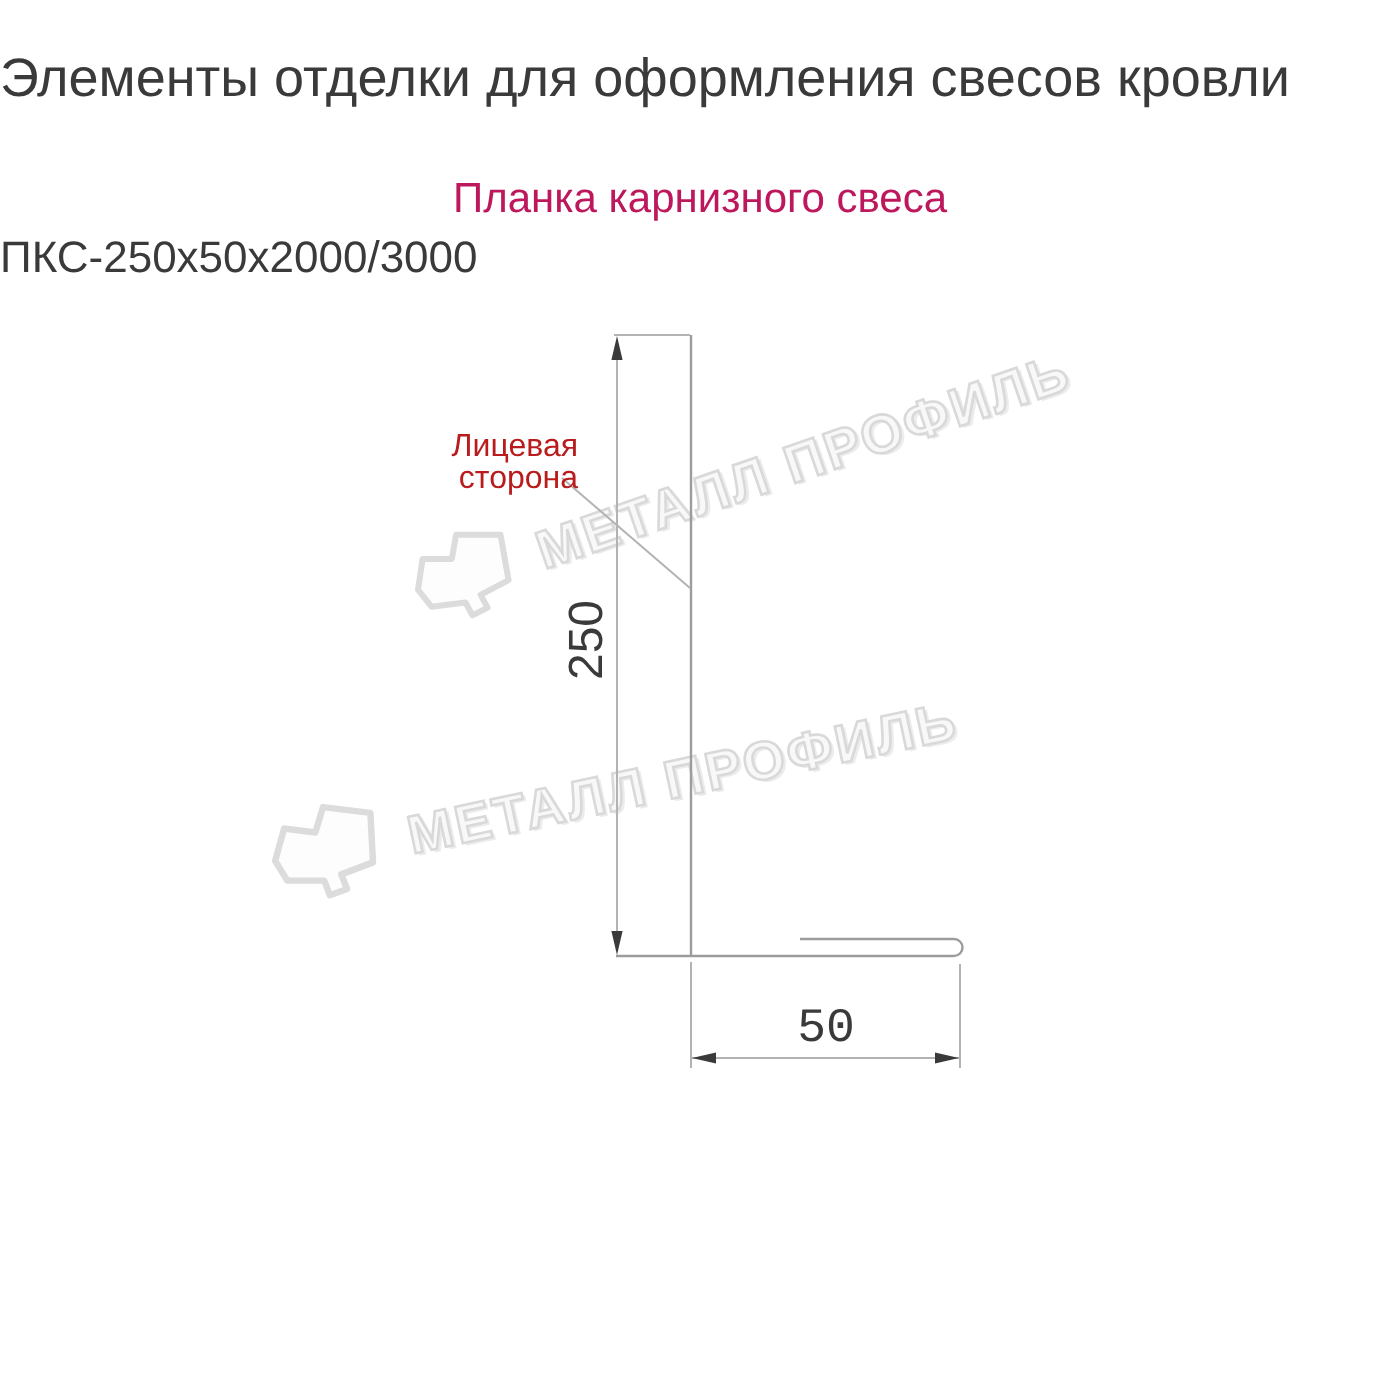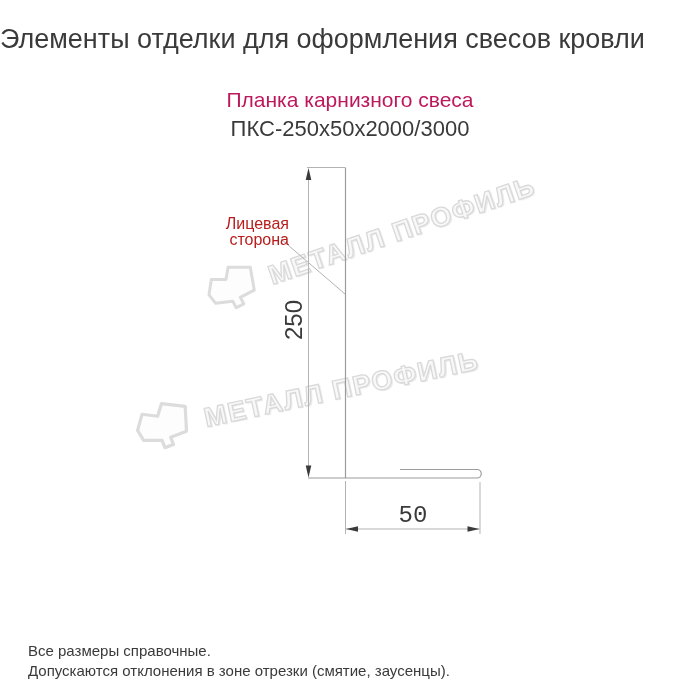--- a/index.html
+++ b/index.html
@@ -10,21 +10,21 @@
   .abs{position:absolute;}
   #title{
     top:24px;left:0;width:700px;text-align:left;
     font-size:27px;letter-spacing:0px;color:#3a3a3a;white-space:nowrap;
   }
   #subtitle{
     top:88px;left:0;width:700px;text-align:center;
     font-size:21px;color:#be185d;
   }
   #product-code{
-    top:116px;left:0;width:700px;text-align:center;
+    top:116px;left:0;width:700px;
     font-size:22px;color:#3a3a3a;
   }
   #face-side-label{
     top:216px;left:205px;width:84px;text-align:right;
     font-size:16px;line-height:16px;color:#b91c1c;
   }
   #dim-250{
     left:294px;top:320px;
     transform:translate(-50%,-50%) rotate(-90deg);
     font-size:24px;color:#3a3a3a;white-space:nowrap;
@@ -101,18 +101,14 @@
     <polygon points="346,529 358,526.2 358,531.8" fill="#3a3a3a"></polygon>
     <polygon points="479.5,529 467.5,526.2 467.5,531.8" fill="#3a3a3a"></polygon>
 
     <line x1="281" y1="239" x2="345" y2="294" stroke="#b3b3b3" stroke-width="1"></line>
   </svg>
 
   <div id="face-side-label" class="abs">Лицевая сторона</div>
   <div id="dim-250" class="abs">250</div>
   <div id="dim-50" class="abs">50</div>
 
-  <div id="footer" class="abs">
-    <div>Все размеры справочные.</div>
-    <div>Допускаются отклонения в зоне отрезки (смятие, заусенцы).</div>
-  </div>
 
 </div>
 
 </body></html>

